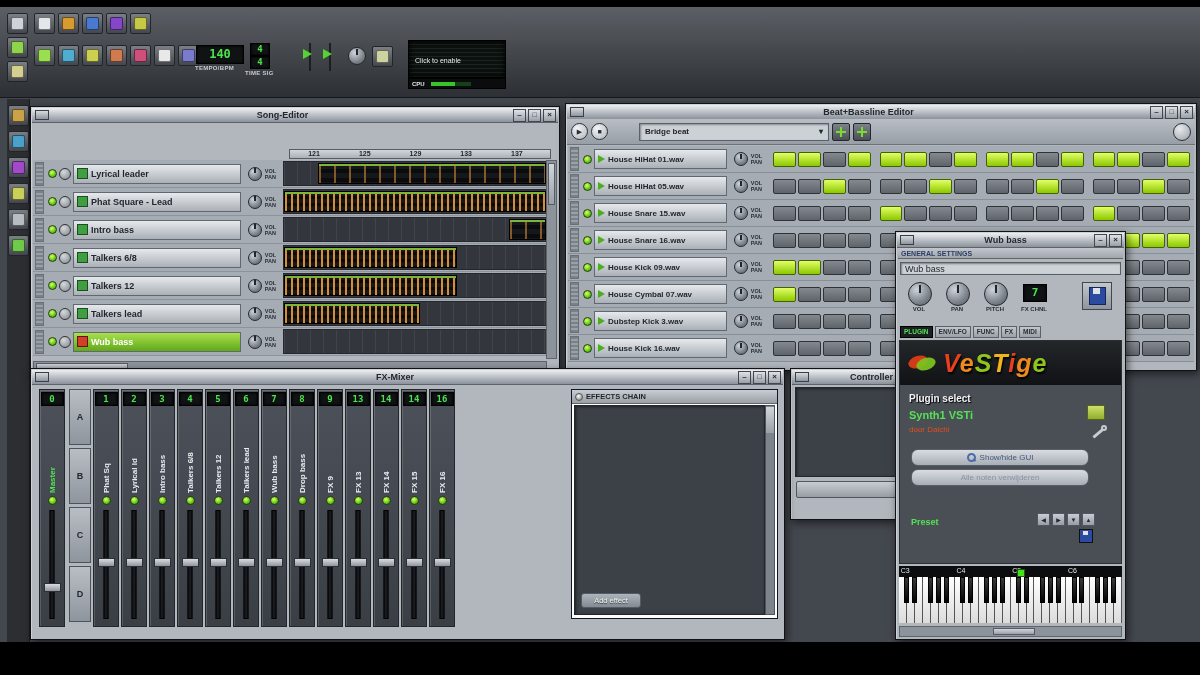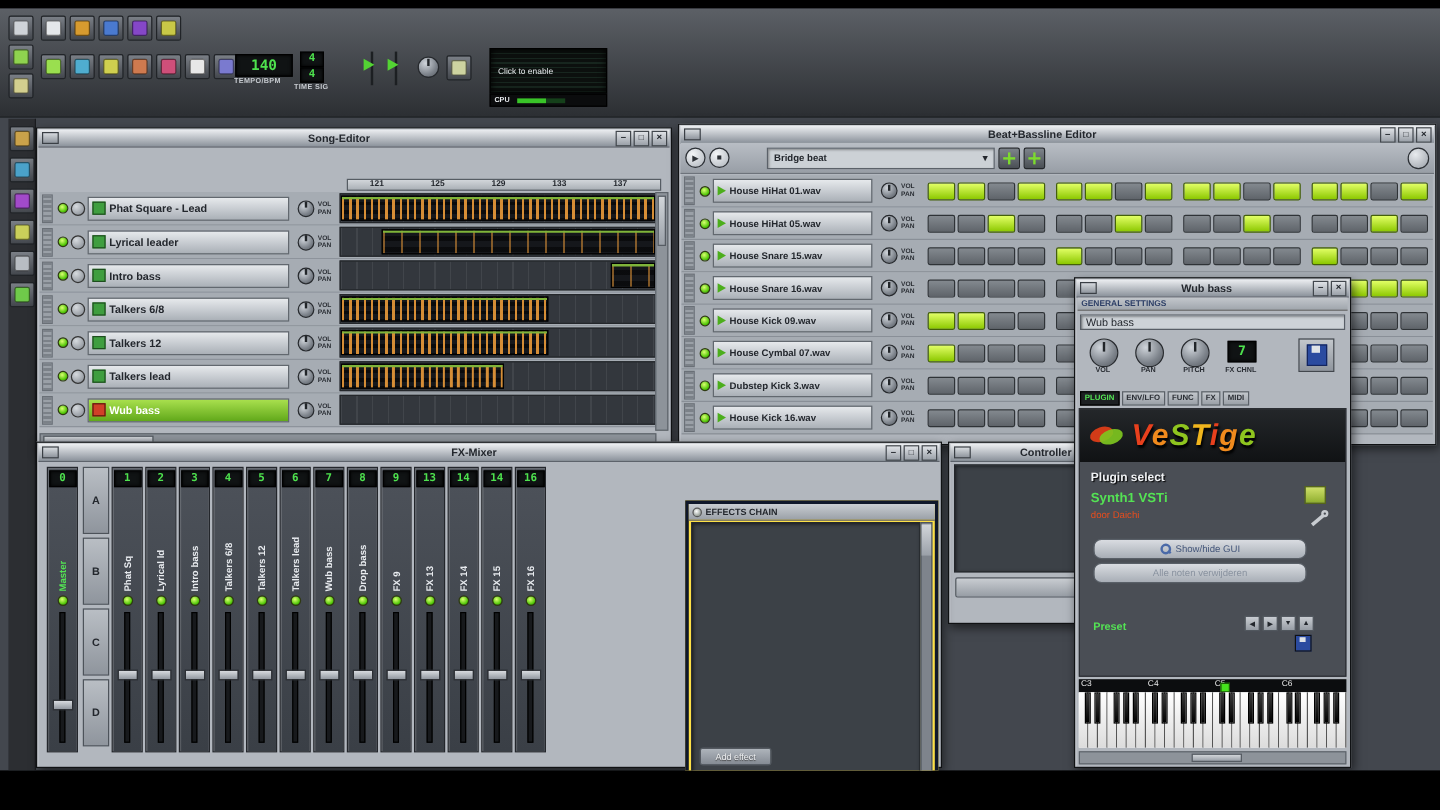--- a/index.html
+++ b/index.html
@@ -134,21 +134,21 @@
     box-shadow:inset 1px 1px 0 rgba(255,255,255,.15);display:flex;flex-direction:column;align-items:center;
     padding-top:2px;box-sizing:border-box;flex:none;}
   .clcd{width:21px;height:12px;font-size:9px;line-height:12px;}
   .strip .vlabel{height:84px;margin-top:3px;font-size:8px;font-weight:bold;color:#e8ebef;writing-mode:vertical-rl;
     transform:rotate(180deg);white-space:nowrap;overflow:hidden;}
   .strip.master .vlabel{color:#54e254;}
   .strip .led{margin:3px 0;}
   .fader{position:relative;width:17px;flex:1;align-self:center;margin-bottom:5px;width:17px;}
   .fader .slot{position:absolute;left:50%;top:2px;bottom:2px;width:3px;transform:translateX(-50%);background:#17191c;border:1px solid #000;}
   .fhandle{position:absolute;left:0;width:17px;height:9px;background:linear-gradient(#d9dce0,#90969e);border:1px solid #2c2f34;box-sizing:border-box;}
-  #fxchain{position:absolute;left:540px;top:20px;width:205px;height:228px;border:3px solid #0f172a;background:#fde047;margin-top:28px;}
+  #fxchain{position:absolute;left:540px;top:20px;width:205px;height:228px;border:1px solid #0f172a;background:#ffffff;}
   .fxc-head{height:13px;background:linear-gradient(#c9cdd2,#9aa0a7);font-size:7.5px;font-weight:bold;color:#23272d;
     display:flex;align-items:center;gap:3px;padding:0 3px;border-bottom:1px solid #666;}
   .fxc-led{width:6px;height:6px;border-radius:50%;background:radial-gradient(circle at 40% 35%,#fff,#9aa29b 70%);border:1px solid #555;}
   .fxc-body{position:absolute;left:2px;right:12px;top:15px;bottom:3px;background:#3c4147;border:1px solid #24272b;
     box-shadow:inset 1px 1px 3px rgba(0,0,0,.5);}
   .fxc-scroll{position:absolute;right:2px;top:15px;bottom:3px;width:8px;background:#7e848c;border:1px solid #4f555c;}
   .fxc-scroll:before{content:"";position:absolute;left:0;right:0;top:1px;height:26px;background:linear-gradient(#d2d6da,#9aa0a8);}
   .addfx{position:absolute;left:6px;bottom:6px;width:58px;height:13px;background:linear-gradient(#aeb4bb,#848a93);
     border:1px solid #555b62;border-radius:3px;font-size:7.5px;color:#f2f4f6;text-shadow:0 1px 1px #333;
     display:flex;align-items:center;justify-content:center;}
@@ -331,50 +331,50 @@
         <div class="rmark" style="left: 65.5%;">133</div>
         <div class="rmark" style="left: 85%;">137</div>
       </div>
     <div id="song-track-list">
         <div class="strow">
           <div class="grip"></div>
           <div class="led"></div>
           <div class="mini-knob"></div>
           <div class="tname">
             <div class="tnicon"></div>
-            <div class="tntext">Phat Square - Lead</div>
+            <div class="tntext">Lyrical leader</div>
           </div>
           <div class="volpan">
             <div class="knob k12"></div>
             <div class="vp-labels">
               <div>VOL</div>
               <div>PAN</div>
             </div>
           </div>
           <div class="tl">
-            <div class="seg notes" style="left: 0%; width: 100%;"></div>
+            <div class="seg sparse" style="left: 13%; width: 87%;"></div>
           </div>
         </div>
         <div class="strow">
           <div class="grip"></div>
           <div class="led"></div>
           <div class="mini-knob"></div>
           <div class="tname">
             <div class="tnicon"></div>
-            <div class="tntext">Lyrical leader</div>
+            <div class="tntext">Phat Square - Lead</div>
           </div>
           <div class="volpan">
             <div class="knob k12"></div>
             <div class="vp-labels">
               <div>VOL</div>
               <div>PAN</div>
             </div>
           </div>
           <div class="tl">
-            <div class="seg sparse" style="left: 13%; width: 87%;"></div>
+            <div class="seg notes" style="left: 0%; width: 100%;"></div>
           </div>
         </div>
         <div class="strow">
           <div class="grip"></div>
           <div class="led"></div>
           <div class="mini-knob"></div>
           <div class="tname">
             <div class="tnicon"></div>
             <div class="tntext">Intro bass</div>
           </div>

